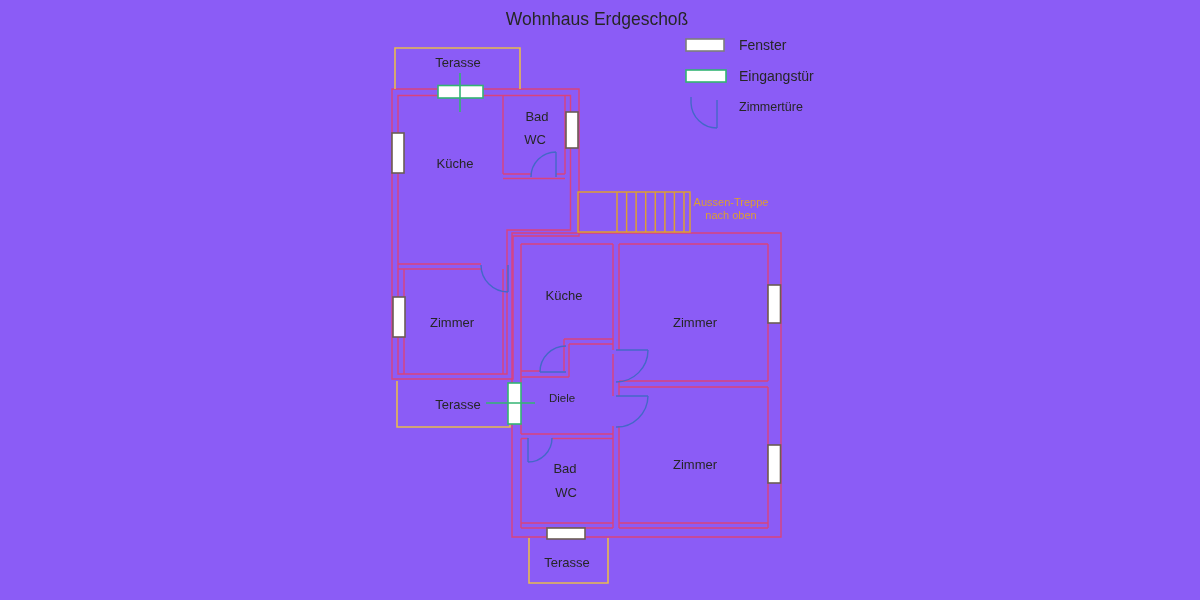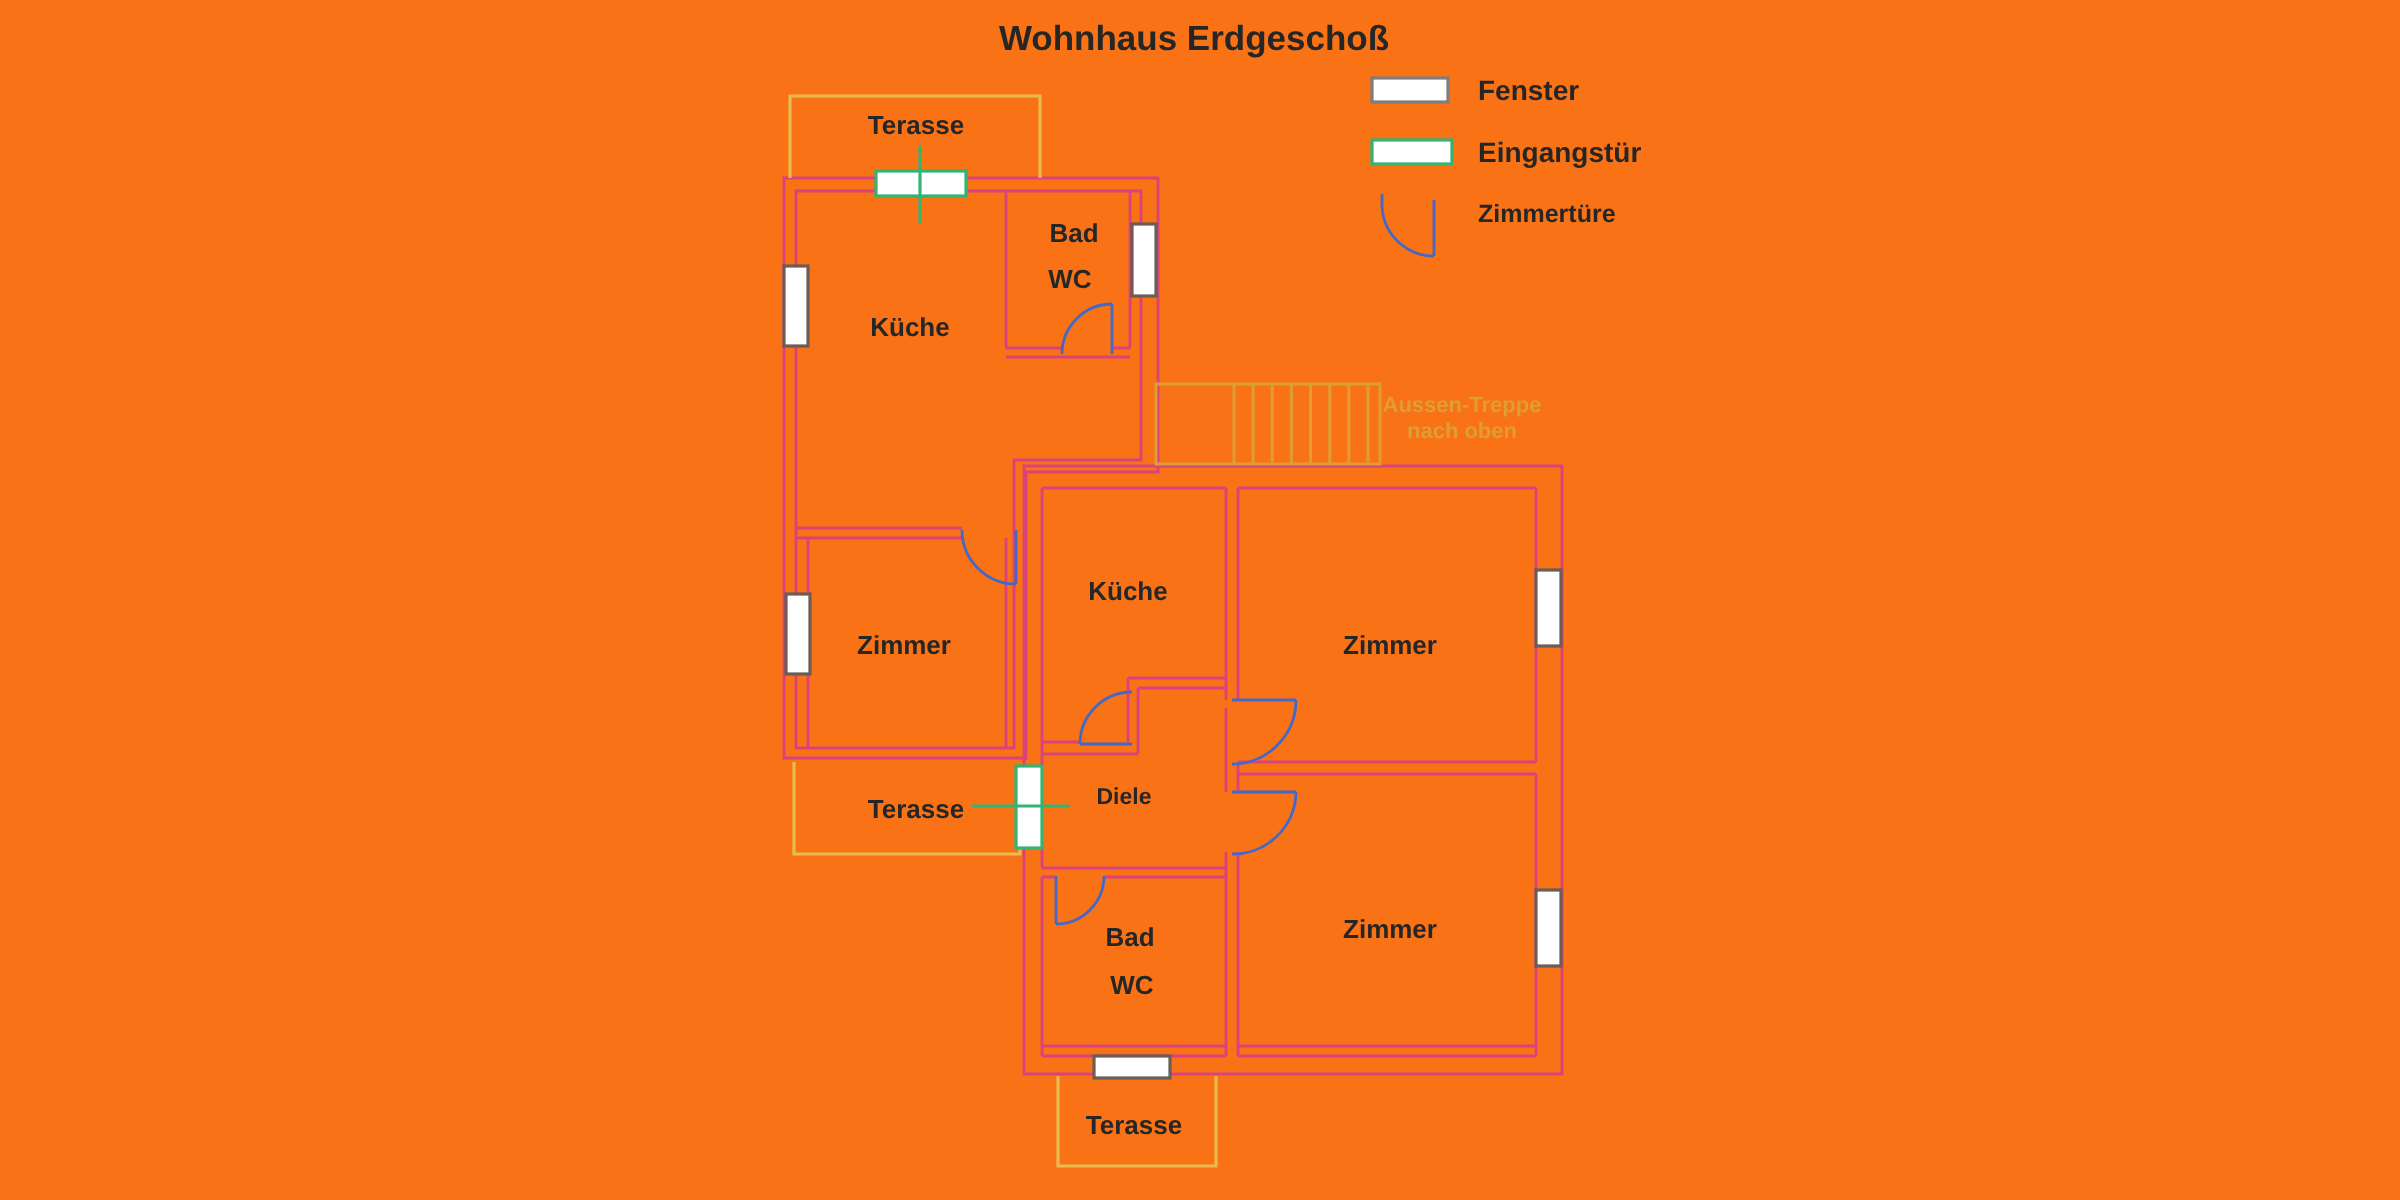--- a/index.html
+++ b/index.html
@@ -1,17 +1,17 @@
 <!DOCTYPE html>
 <html><head>
 <meta charset="utf-8">
 <style>
   html,body{margin:0;padding:0;background:#ffffff;}
-  .page{position:relative;width:1200px;height:600px;background:#f97316;overflow:hidden;
-        font-family:"Liberation Sans", sans-serif;font-weight:bold;}
+  .page{position:relative;width:1200px;height:600px;background:#8b5cf6;overflow:hidden;
+        font-family:"Liberation Sans", sans-serif;}
   svg text{font-family:"Liberation Sans", sans-serif;}
 </style>
 </head>
 <body>
 
 <div class="page">
 <svg width="1200" height="600" viewBox="0 0 1200 600">
 
   <g fill="none" stroke-width="1.4" stroke="#d9437c">
 

